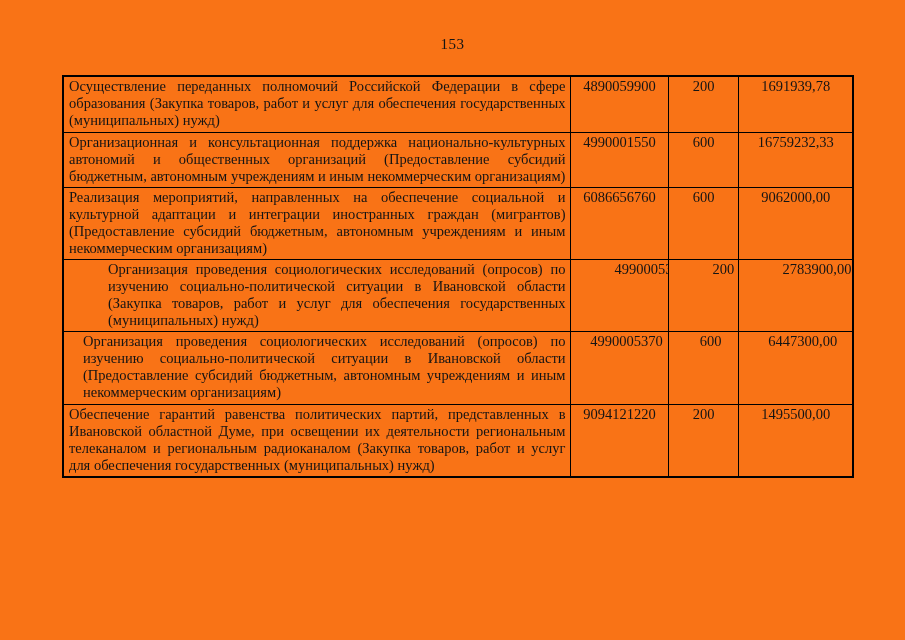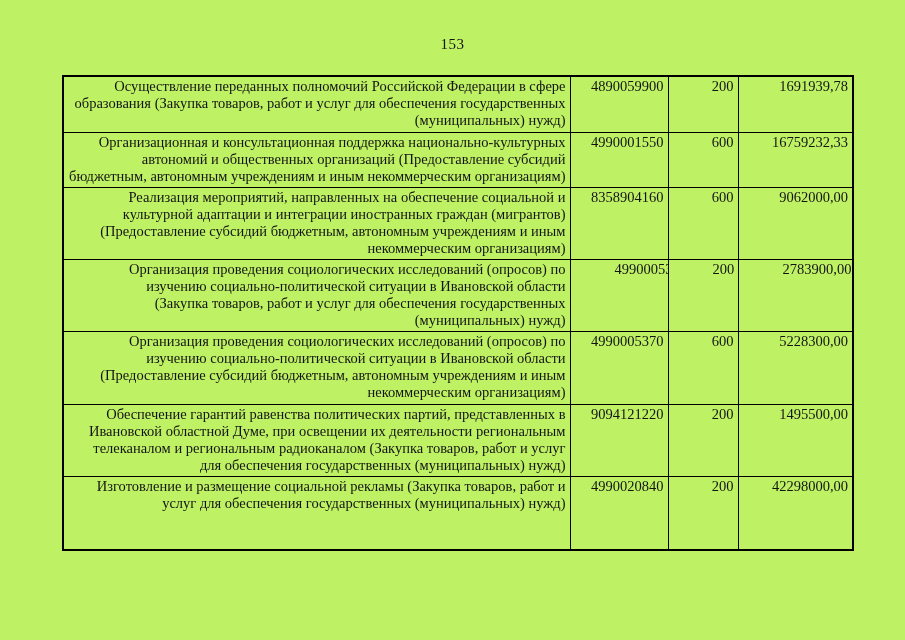--- a/index.html
+++ b/index.html
@@ -4,21 +4,21 @@
 <style>
   html, body {
     margin: 0;
     padding: 0;
     background: #ffffff;
   }
   .page {
     position: relative;
     width: 905px;
     height: 640px;
-    background: #bef264;
+    background: #f97316;
     overflow: hidden;
     font-family: "Liberation Serif", "DejaVu Serif", serif;
     color: #141414;
   }
   .page-number {
     position: absolute;
     top: 36px;
     left: 0;
     width: 905px;
     text-align: center;
@@ -35,21 +35,20 @@
     table-layout: fixed;
     border: 2px solid #000000;
     font-size: 14.5px;
     line-height: 17px;
   }
   table.budget-table td {
     border: 1px solid #000000;
     vertical-align: top;
     padding: 1px 4px 2px 5px;
     overflow: hidden;
-    text-align: right;
   }
   td.cell-name {
     text-align: justify;
   }
   td.cell-code, td.cell-group, td.cell-amount {
     text-align: center;
     padding: 1px 2px 2px 2px;
   }
   tr.bold-row td {
     font-weight: 700;
@@ -86,43 +85,37 @@
     <td class="cell-amount">1691939,78</td>
   </tr>
         <tr class="budget-row">
     <td class="cell-name">Организационная и консультационная поддержка национально-культурных автономий и общественных организаций (Предоставление субсидий бюджетным, автономным учреждениям и иным некоммерческим организациям)</td>
     <td class="cell-code">4990001550</td>
     <td class="cell-group">600</td>
     <td class="cell-amount">16759232,33</td>
   </tr>
         <tr class="budget-row">
     <td class="cell-name">Реализация мероприятий, направленных на обеспечение социальной и культурной адаптации и интеграции иностранных граждан (мигрантов) (Предоставление субсидий бюджетным, автономным учреждениям и иным некоммерческим организациям)</td>
-    <td class="cell-code">8358904160</td>
+    <td class="cell-code">6086656760</td>
     <td class="cell-group">600</td>
     <td class="cell-amount">9062000,00</td>
   </tr>
         <tr class="budget-row">
     <td class="cell-name">Организация проведения социологических исследований (опросов) по изучению социально-политической ситуации в Ивановской области (Закупка товаров, работ и услуг для обеспечения государственных (муниципальных) нужд)</td>
     <td class="cell-code">4990005370</td>
     <td class="cell-group">200</td>
     <td class="cell-amount">2783900,00</td>
   </tr>
         <tr class="budget-row">
     <td class="cell-name">Организация проведения социологических исследований (опросов) по изучению социально-политической ситуации в Ивановской области (Предоставление субсидий бюджетным, автономным учреждениям и иным некоммерческим организациям)</td>
     <td class="cell-code">4990005370</td>
     <td class="cell-group">600</td>
-    <td class="cell-amount">5228300,00</td>
+    <td class="cell-amount">6447300,00</td>
   </tr>
         <tr class="budget-row">
     <td class="cell-name">Обеспечение гарантий равенства политических партий, представленных в Ивановской областной Думе, при освещении их деятельности региональным телеканалом и региональным радиоканалом (Закупка товаров, работ и услуг для обеспечения государственных (муниципальных) нужд)</td>
     <td class="cell-code">9094121220</td>
     <td class="cell-group">200</td>
     <td class="cell-amount">1495500,00</td>
   </tr>
-        <tr class="budget-row">
-    <td class="cell-name">Изготовление и размещение социальной рекламы (Закупка товаров, работ и услуг для обеспечения государственных (муниципальных) нужд)</td>
-    <td class="cell-code">4990020840</td>
-    <td class="cell-group">200</td>
-    <td class="cell-amount">42298000,00</td>
-  </tr>
       </tbody>
   </table>
 </div>
 
 </body></html>

